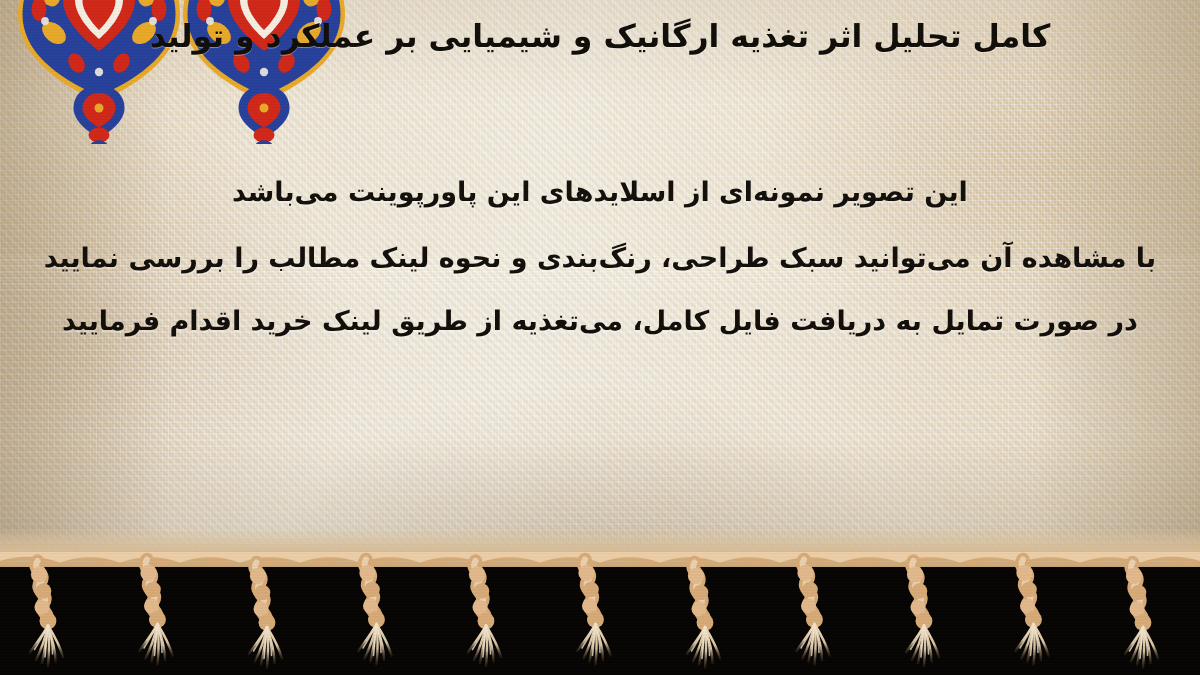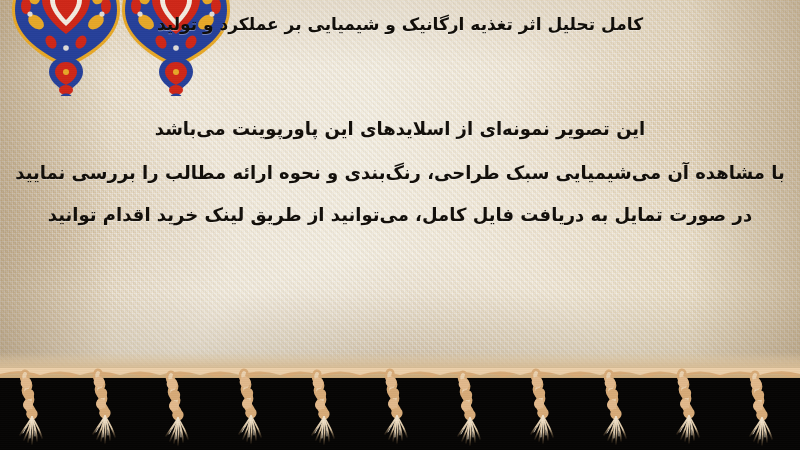--- a/index.html
+++ b/index.html
@@ -88,21 +88,21 @@
     height: 374px;
     text-align: center;
     direction: rtl;
   }
   .title {
     position: absolute;
     top: 4px;
     left: 0;
     width: 800px;
     color: #100d08;
-    font-size: 17px;
+    font-size: 21px;
     font-weight: bold;
     line-height: 40px;
     letter-spacing: 0px;
     text-shadow: 0 1px 0 rgba(255,255,255,0.35);
   }
   .title .l2 { display: block; }
 
   .body-lines {
     position: absolute;
     top: 108px;
@@ -237,22 +237,22 @@
   </div>
 
   <div class="content">
 
     <div class="title">
       <span class="l1">کامل تحلیل اثر تغذیه ارگانیک و شیمیایی بر عملکرد و تولید</span>
     </div>
 
     <div class="body-lines">
       <span class="line first">این تصویر نمونه‌ای از اسلایدهای این پاورپوینت می‌باشد</span>
-      <span class="line">با مشاهده آن می‌شیمیایی سبک طراحی، رنگ‌بندی و نحوه ارائه مطالب را بررسی نمایید</span>
-      <span class="line">در صورت تمایل به دریافت فایل کامل، می‌توانید از طریق لینک خرید اقدام توانید</span>
+      <span class="line">با مشاهده آن می‌توانید سبک طراحی، رنگ‌بندی و نحوه لینک مطالب را بررسی نمایید</span>
+      <span class="line">در صورت تمایل به دریافت فایل کامل، می‌تغذیه از طریق لینک خرید اقدام فرمایید</span>
     </div>
 
   </div>
 
   <div class="black-bottom"></div>
 
   <div class="selvage"></div>
 
   <div class="fringe-zone">
     <svg width="800" height="82" viewBox="0 0 800 82" xmlns="http://www.w3.org/2000/svg">

